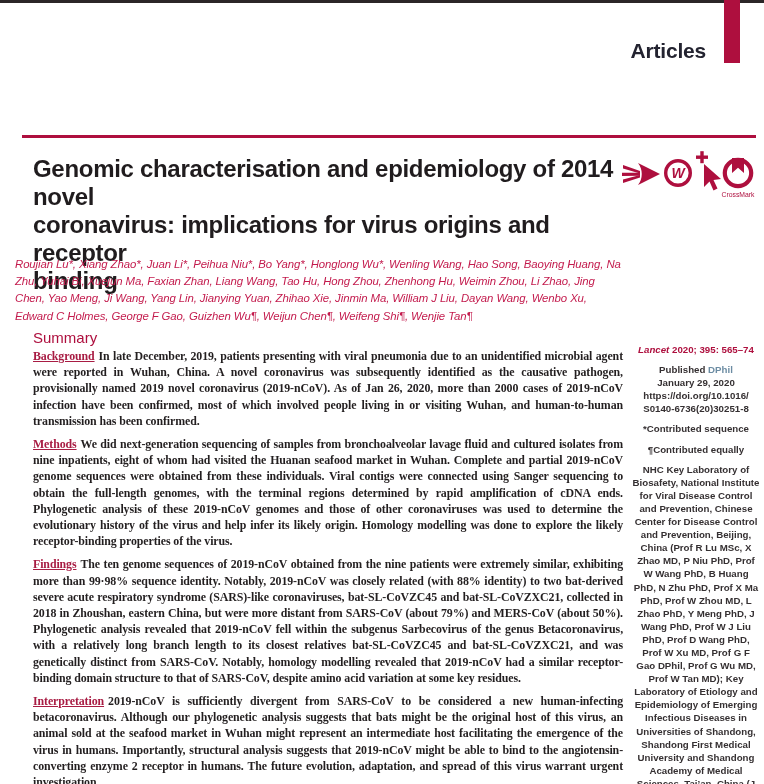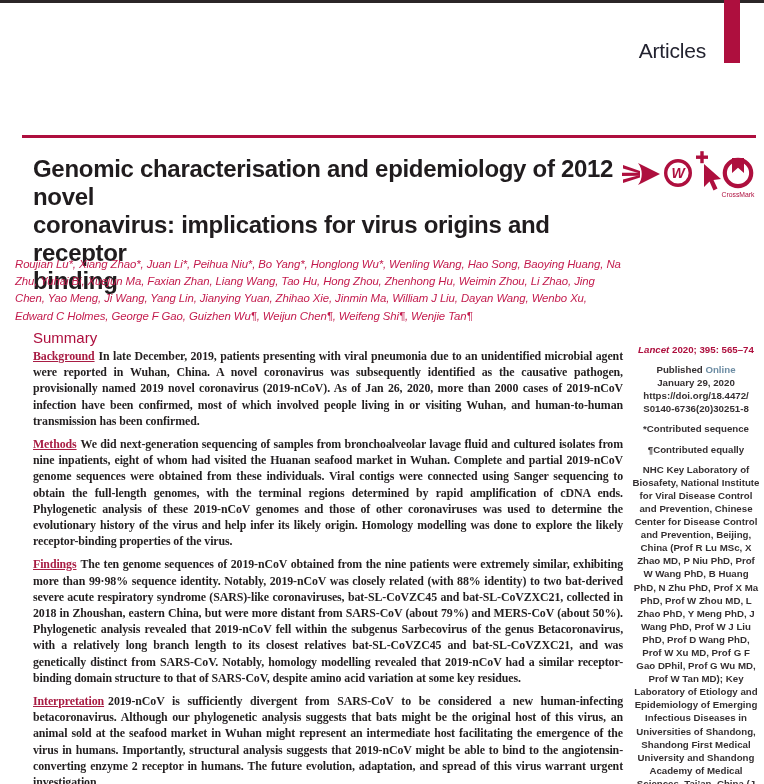--- a/index.html
+++ b/index.html
@@ -7,21 +7,21 @@
     --author-red:#C31B4D;
     --ink:#231F20;
     --side-ink:#353032;
     --online:#6C8CA3;
   }
   html,body{margin:0;padding:0;background:#fff;}
   .page{position:relative;width:764px;height:784px;background:#fff;overflow:hidden;
         font-family:"Liberation Sans",sans-serif;}
   .top-rule{position:absolute;top:0;left:0;width:764px;height:3px;background:#2B2628;}
   .red-block{position:absolute;left:724px;top:0;width:16px;height:63px;background:var(--red);}
-  .articles{position:absolute;top:39px;right:58px;font-weight:normal;font-size:21px;
+  .articles{position:absolute;top:39px;right:58px;font-weight:bold;font-size:21px;
             color:#232330;letter-spacing:-0.2px;}
   .title-rule{position:absolute;left:22px;top:135px;width:734px;height:3px;background:var(--red);}
   .title{position:absolute;left:33px;top:155px;width:600px;font-weight:bold;
          font-size:24px;line-height:28px;color:#201C1E;letter-spacing:-0.3px;}
   .icons{position:absolute;left:622px;top:151px;}
   .authors{position:absolute;left:15px;top:256px;width:606px;font-style:italic;
            font-size:11.4px;line-height:17.2px;color:var(--author-red);letter-spacing:-0.1px;}
   .summary-head{position:absolute;left:33px;top:329px;font-weight:normal;font-size:15px;
                 color:var(--red);text-align:center;}
   .body-col{position:absolute;left:33px;top:348px;width:590px;}
@@ -45,21 +45,21 @@
 
 <div class="page">
 
   <div class="top-rule"></div>
   <div class="red-block"></div>
   <div class="articles">Articles</div>
 
   <div class="title-rule"></div>
 
   <h1 class="title" style="margin:0;font-size:24px;">
-    <span style="display:block;">Genomic characterisation and epidemiology of 2012 novel</span>
+    <span style="display:block;">Genomic characterisation and epidemiology of 2014 novel</span>
     <span style="display:block;">coronavirus: implications for virus origins and receptor</span>
     <span style="display:block;">binding</span>
   </h1>
 
   <div class="icons">
     <svg width="138" height="58" viewBox="0 0 138 58">
       <g transform="translate(0,12)">
         <path class="red-fill" d="M16 0 C21 6 21 16 16 22 L38 11 Z"></path>
         <path class="red-fill" d="M1 2 L18 8 L18 10.5 L1 5.5 Z"></path>
         <path class="red-fill" d="M0 9.8 L18 9.8 L18 12.8 L0 13 Z"></path>
@@ -88,19 +88,19 @@
 
   <div class="body-col">
     <p class="para"><span class="sec-label">Background</span><span>In late December, 2019, patients presenting with viral pneumonia due to an unidentified microbial agent were reported in Wuhan, China. A novel coronavirus was subsequently identified as the causative pathogen, provisionally named 2019 novel coronavirus (2019-nCoV). As of Jan 26, 2020, more than 2000 cases of 2019-nCoV infection have been confirmed, most of which involved people living in or visiting Wuhan, and human-to-human transmission has been confirmed.</span></p>
     <p class="para"><span class="sec-label">Methods</span><span>We did next-generation sequencing of samples from bronchoalveolar lavage fluid and cultured isolates from nine inpatients, eight of whom had visited the Huanan seafood market in Wuhan. Complete and partial 2019-nCoV genome sequences were obtained from these individuals. Viral contigs were connected using Sanger sequencing to obtain the full-length genomes, with the terminal regions determined by rapid amplification of cDNA ends. Phylogenetic analysis of these 2019-nCoV genomes and those of other coronaviruses was used to determine the evolutionary history of the virus and help infer its likely origin. Homology modelling was done to explore the likely receptor-binding properties of the virus.</span></p>
     <p class="para"><span class="sec-label">Findings</span><span>The ten genome sequences of 2019-nCoV obtained from the nine patients were extremely similar, exhibiting more than 99·98% sequence identity. Notably, 2019-nCoV was closely related (with 88% identity) to two bat-derived severe acute respiratory syndrome (SARS)-like coronaviruses, bat-SL-CoVZC45 and bat-SL-CoVZXC21, collected in 2018 in Zhoushan, eastern China, but were more distant from SARS-CoV (about 79%) and MERS-CoV (about 50%). Phylogenetic analysis revealed that 2019-nCoV fell within the subgenus Sarbecovirus of the genus Betacoronavirus, with a relatively long branch length to its closest relatives bat-SL-CoVZC45 and bat-SL-CoVZXC21, and was genetically distinct from SARS-CoV. Notably, homology modelling revealed that 2019-nCoV had a similar receptor-binding domain structure to that of SARS-CoV, despite amino acid variation at some key residues.</span></p>
     <p class="para"><span class="sec-label">Interpretation</span><span>2019-nCoV is sufficiently divergent from SARS-CoV to be considered a new human-infecting betacoronavirus. Although our phylogenetic analysis suggests that bats might be the original host of this virus, an animal sold at the seafood market in Wuhan might represent an intermediate host facilitating the emergence of the virus in humans. Importantly, structural analysis suggests that 2019-nCoV might be able to bind to the angiotensin-converting enzyme 2 receptor in humans. The future evolution, adaptation, and spread of this virus warrant urgent investigation.</span></p>
   </div>
 
   <aside class="sidebar">
     <p class="citation"><span class="it">Lancet</span> <span>2020; 395: 565–74</span></p>
-    <p><span>Published</span> <span class="online">Online</span><br><span>January 29, 2020</span><br><span>https://doi.org/18.4472/</span><br><span>S0140-6736(20)30251-8</span></p>
+    <p><span>Published</span> <span class="online">DPhil</span><br><span>January 29, 2020</span><br><span>https://doi.org/10.1016/</span><br><span>S0140-6736(20)30251-8</span></p>
     <p>*Contributed sequence</p>
     <p>¶Contributed equally</p>
     <p class="affiliations">NHC Key Laboratory of Biosafety, National Institute for Viral Disease Control and Prevention, Chinese Center for Disease Control and Prevention, Beijing, China (Prof R Lu MSc, X Zhao MD, P Niu PhD, Prof W Wang PhD, B Huang PhD, N Zhu PhD, Prof X Ma PhD, Prof W Zhou MD, L Zhao PhD, Y Meng PhD, J Wang PhD, Prof W J Liu PhD, Prof D Wang PhD, Prof W Xu MD, Prof G F Gao DPhil, Prof G Wu MD, Prof W Tan MD); Key Laboratory of Etiology and Epidemiology of Emerging Infectious Diseases in Universities of Shandong, Shandong First Medical University and Shandong Academy of Medical Sciences, Tai’an, China (J Li PhD, T Hu MSc, H Zhou PhD, Prof W Shi PhD); Division for Viral Disease Detection, Hubei Provincial Center for Disease Control and Prevention, Wuhan, China (B Yang MSc, Prof F Zhan PhD);</p>
   </aside>
 
 </div>
 
 </body></html>

